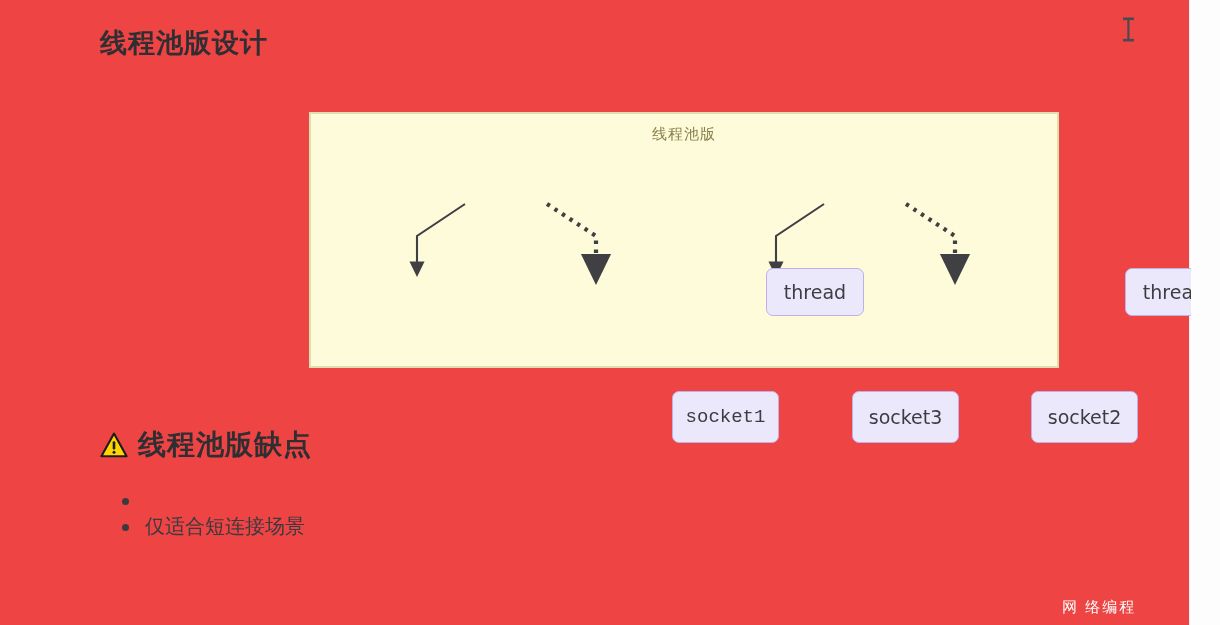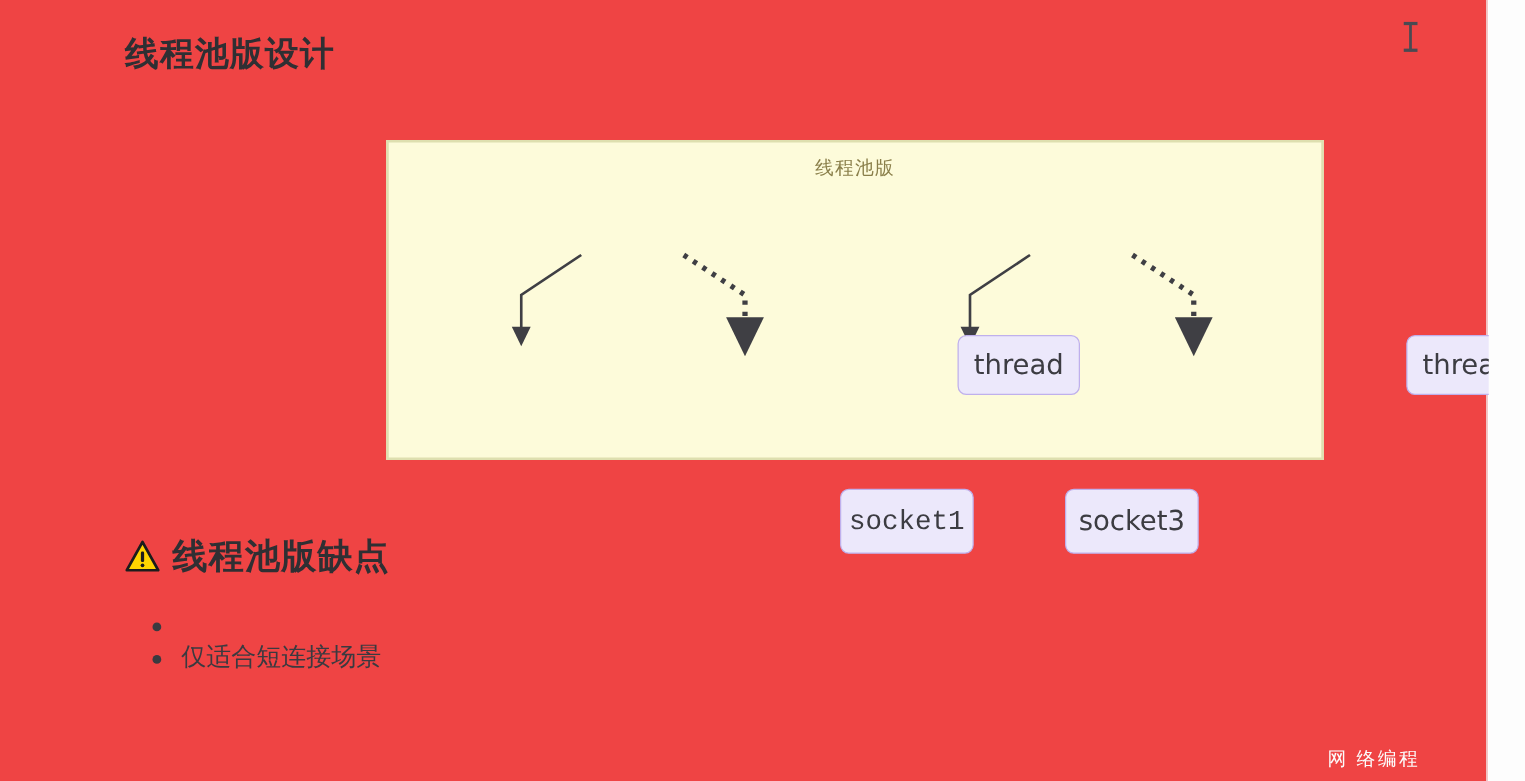--- a/index.html
+++ b/index.html
@@ -71,21 +71,21 @@
 
   .node {
     position: absolute;
     box-sizing: border-box;
     background: #ece8fb;
     border: 1.6px solid #bfb0ec;
     border-radius: 7px;
     display: flex;
     align-items: center;
     justify-content: center;
-    font-size: 22px;
+    font-size: 19px;
     color: #3c3c42;
     font-family: "DejaVu Sans", "Liberation Sans", sans-serif;
   }
 
   #node-thread-left  { left: 455px; top: 154px; width: 98px;  height: 48px; }
   #node-thread-right { left: 814px; top: 154px; width: 98px;  height: 48px; }
   #node-socket1 { left: 361px; top: 277px; width: 107px; height: 52px; font-family: Liberation Mono, monospace; }
   #node-socket3 { left: 541px; top: 277px; width: 107px; height: 52px; }
   #node-socket2 { left: 720px; top: 277px; width: 107px; height: 52px; }
   #node-socket4 { left: 899px; top: 277px; width: 107px; height: 52px; }
@@ -191,20 +191,21 @@
 
       <path d="M 513,90 L 465,122 L 465,155" fill="none" stroke="#3f3f44" stroke-width="2.1" marker-end="url(#arrowhead)"></path>
 
       <path d="M 595,90 L 644,122 L 644,155" fill="none" stroke="#3f3f44" stroke-width="4.2" stroke-linecap="butt" stroke-dasharray="3.4 5.6" marker-end="url(#arrowhead)"></path>
     </svg>
 
     <div class="node" id="node-thread-left">thread</div>
     <div class="node" id="node-thread-right">thread</div>
     <div class="node" id="node-socket1">socket1</div>
     <div class="node" id="node-socket3">socket3</div>
+    <div class="node" id="node-socket2">socket2</div>
     <div class="node" id="node-socket4">socket4</div>
   </div>
 
   <div id="warning-heading">
     <svg id="warning-icon" width="28" height="26" viewBox="0 0 28 26">
       <path d="M14 1.6 L26.6 24.2 L1.4 24.2 Z" fill="#ffd400" stroke="#1c1c1c" stroke-width="2.1" stroke-linejoin="round"></path>
       <rect x="12.7" y="9.2" width="2.6" height="8.4" rx="1.1" fill="#1c1c1c"></rect>
       <circle cx="14" cy="20.2" r="1.5" fill="#1c1c1c"></circle>
     </svg>
     <span id="warning-text">线程池版缺点</span>

